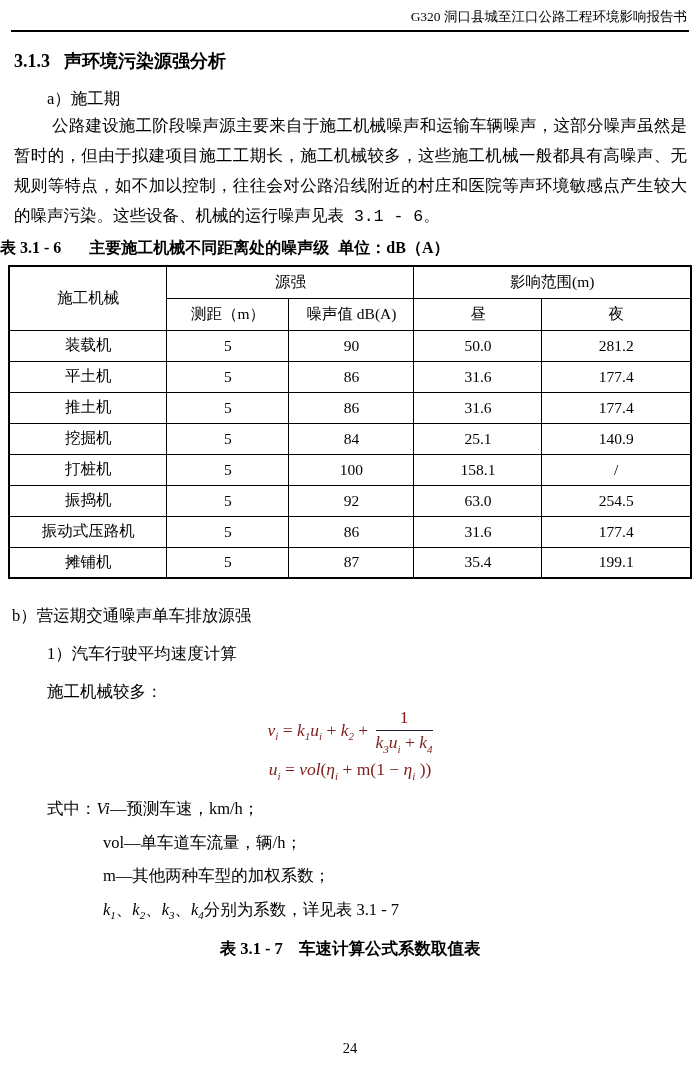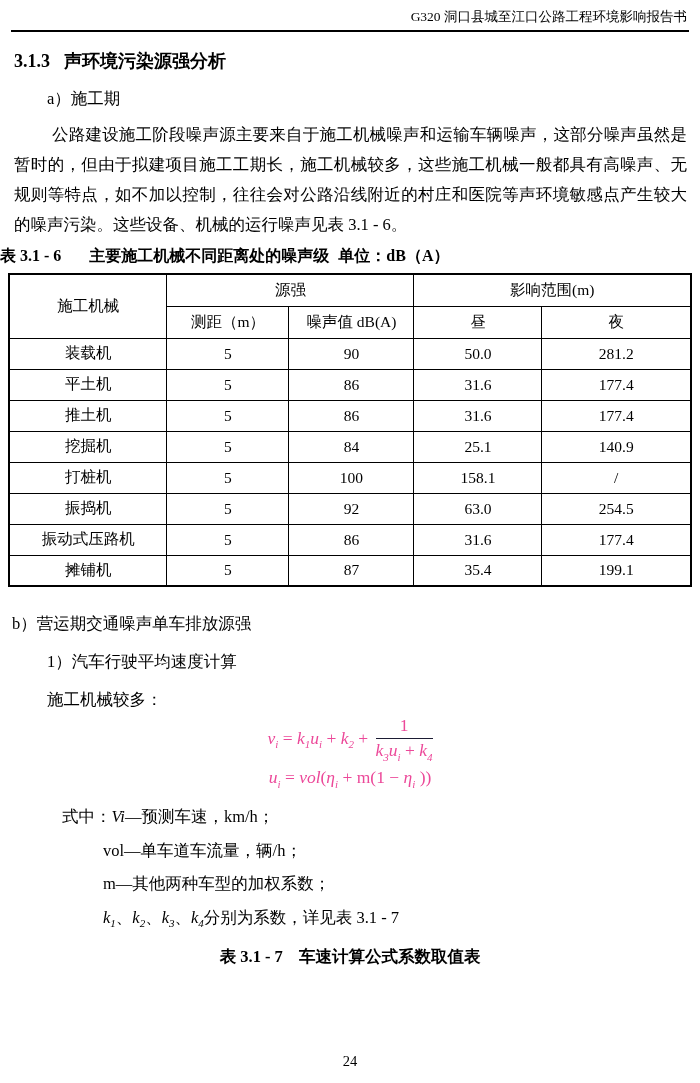--- a/index.html
+++ b/index.html
@@ -17,23 +17,23 @@
     font-size: 13.5px;
     padding: 2px 2px 4px 0;
   }
   .sec-heading {
     margin: 17px 0 0 14px;
     font-size: 18px; font-weight: 700;
   }
   .sec-heading .title { margin-left: 14px; }
   .indent-line { margin: 15px 0 0 47px; font-size: 16.5px; }
   .para {
-    margin: 10px 13px 0 14px;
+    margin: 2px 13px 0 14px;
     font-size: 16.5px; line-height: 30px;
-    text-align: justify; text-indent: 38px;
+    text-align: justify; text-indent: 38px; font-family: Liberation Mono, monospace;
   }
   .caption {
     margin-top: 6px; text-align: left;
     font-weight: 700; font-size: 16px;
   }
   .caption .cap-title { margin-left: 28px; }
   .caption .cap-unit  { margin-left: 9px; }
   table {
     border-collapse: collapse;
     margin: 6px auto 0; width: 682px;
@@ -43,43 +43,43 @@
   th, td {
     border: 1px solid #000; text-align: center;
     font-weight: 400; padding: 0; vertical-align: middle;
   }
   thead th { height: 32px; }
   tbody td { height: 31px; }
   .line-b { margin-top: 26px; margin-left: 12px; }
   .line-1, .line-intro { margin-top: 16px; }
   .formula-block {
     margin-top: 4px; text-align: center;
-    color: #ec4899; font-size: 17.5px; font-family: Liberation Serif, serif;
+    color: #7f1d1d; font-size: 17.5px; font-family: Liberation Serif, serif;
   }
   .formula { line-height: 1.25; }
   .formula-v { margin-bottom: 3px; }
   .formula i, .def-line i { font-style: italic; }
   sub { font-size: 11px; }
   sub.it { font-style: italic; }
   .frac {
     display: inline-block; vertical-align: middle;
     text-align: center; margin-left: 3px;
   }
   .frac .num { display: block; border-bottom: 1.5px solid #1b1b33; padding: 0 16px 1px; }
   .frac .den { display: block; padding-top: 1px; }
   .def-list { margin: 9px 0 0 47px; font-size: 16.5px; }
   .def-line { line-height: 33.5px; padding-left: 56px; }
-  .def-line.first { padding-left: 0; margin-left: 15px; }
+  .def-line.first { padding-left: 0; }
   .caption2 {
     margin-top: 5px; text-align: center;
     font-weight: 700; font-size: 16.5px;
   }
   .caption2 .cap-title { margin-left: 16px; }
   .page-number {
-    position: absolute; bottom: 13px; left: 0;
+    position: absolute; bottom: 26px; left: 0;
     width: 100%; text-align: center; font-size: 14.5px;
   }
 </style>
 </head>
 <body>
 
 <div class="page-header">
   <span>G320 洞口县城至江口公路工程环境影响报告书</span>
 </div>
 

